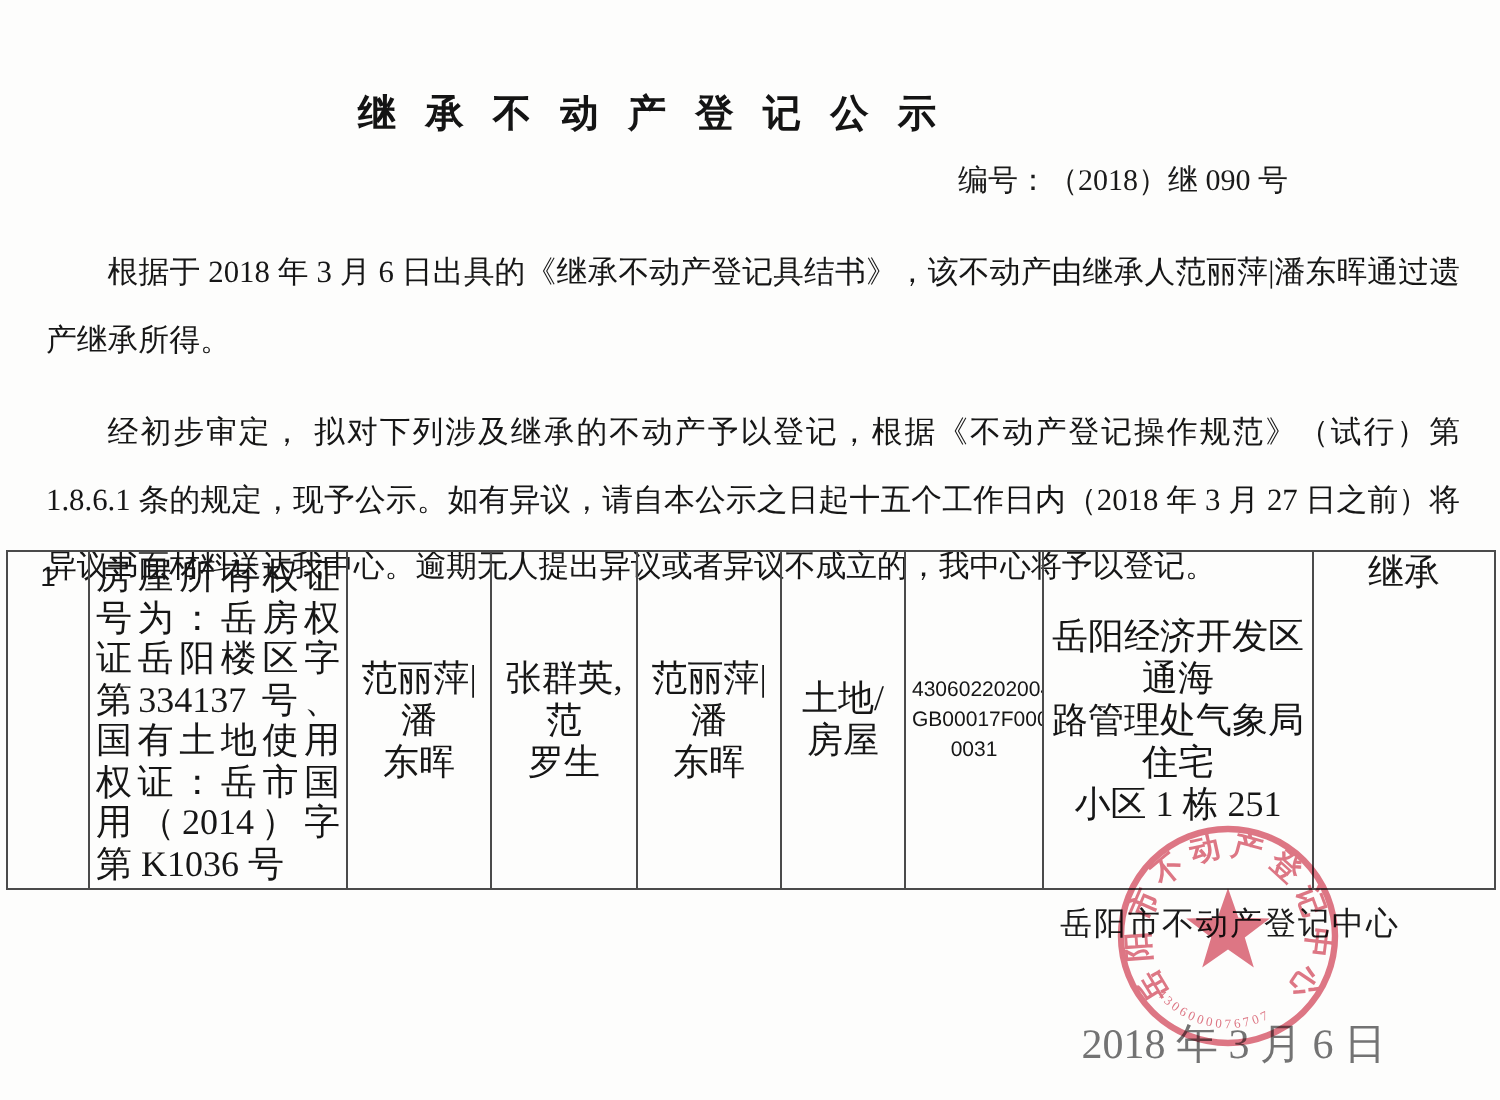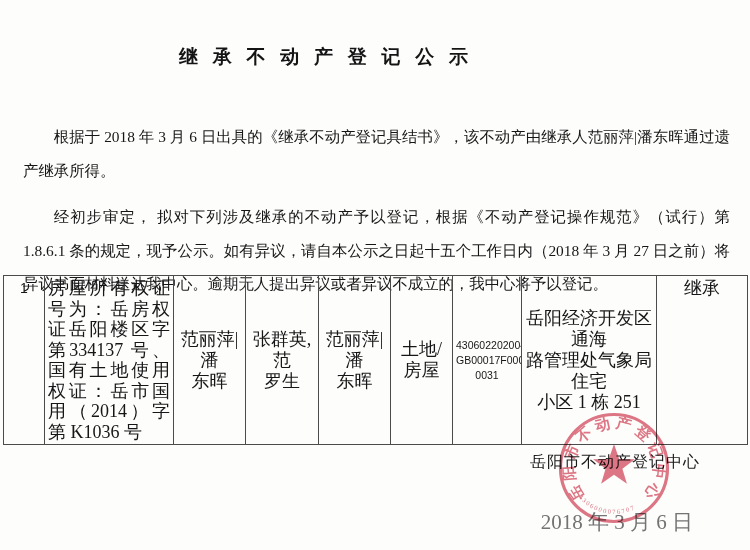--- a/index.html
+++ b/index.html
@@ -44,21 +44,21 @@
   th.hdr-spaced{letter-spacing:6px;}
   td.cell{height:100px;font-size:18px;vertical-align:middle;text-align:center;
     white-space:pre-line;line-height:21px;color:#161616;}
   td.cell-seq{vertical-align:top;padding-top:8px;
     font-family:"Liberation Sans", sans-serif;font-weight:bold;font-size:14px;}
   td.cell-cert{text-align:justify;padding:4px 6px;line-height:20.5px;white-space:normal;}
   td.cell-unit{
     font-family:"Liberation Sans", sans-serif;font-weight:600;font-size:10.5px;
     line-height:15px;letter-spacing:0;
   }
-  td.cell-remark{vertical-align:top;padding-top:22px;}
+  td.cell-remark{vertical-align:top;padding-top:22px;font-family:Liberation Mono, monospace;}
   .sig-org{
     position:absolute;top:452px;right:50px;
     font-size:16px;letter-spacing:1px;color:#1a1a1a;
   }
   .sig-date{
     position:absolute;top:508px;right:57px;
     font-size:21px;color:#737373;
   }
   .seal{
     position:absolute;top:409px;left:556px;width:122px;height:126px;
@@ -68,20 +68,21 @@
   .ring-text{font-size:15px;font-weight:bold;letter-spacing:4px;}
   .code-text{font-size:6.5px;letter-spacing:1.6px;font-family:"Liberation Sans", sans-serif;}
 </style>
 </head>
 <body>
 
 <div class="page">
 
   <div class="title">继 承 不 动 产 登 记 公 示</div>
 
+  <div class="doc-number">编号：（2018）继 090 号</div>
 
   <div class="paragraphs">
     <p class="p-indent2">根据于 2018 年 3 月 6 日出具的《继承不动产登记具结书》，该不动产由继承人范丽萍|潘东晖通过遗产继承所得。</p>
     <p class="p-indent2">经初步审定， 拟对下列涉及继承的不动产予以登记，根据《不动产登记操作规范》（试行）第 1.8.6.1 条的规定，现予公示。如有异议，请自本公示之日起十五个工作日内（2018 年 3 月 27 日之前）将异议书面材料送达我中心。逾期无人提出异议或者异议不成立的，我中心将予以登记。</p>
   </div>
 
   <table class="notice">
     <colgroup>
       <col style="width:41px">
         <col style="width:129px">

